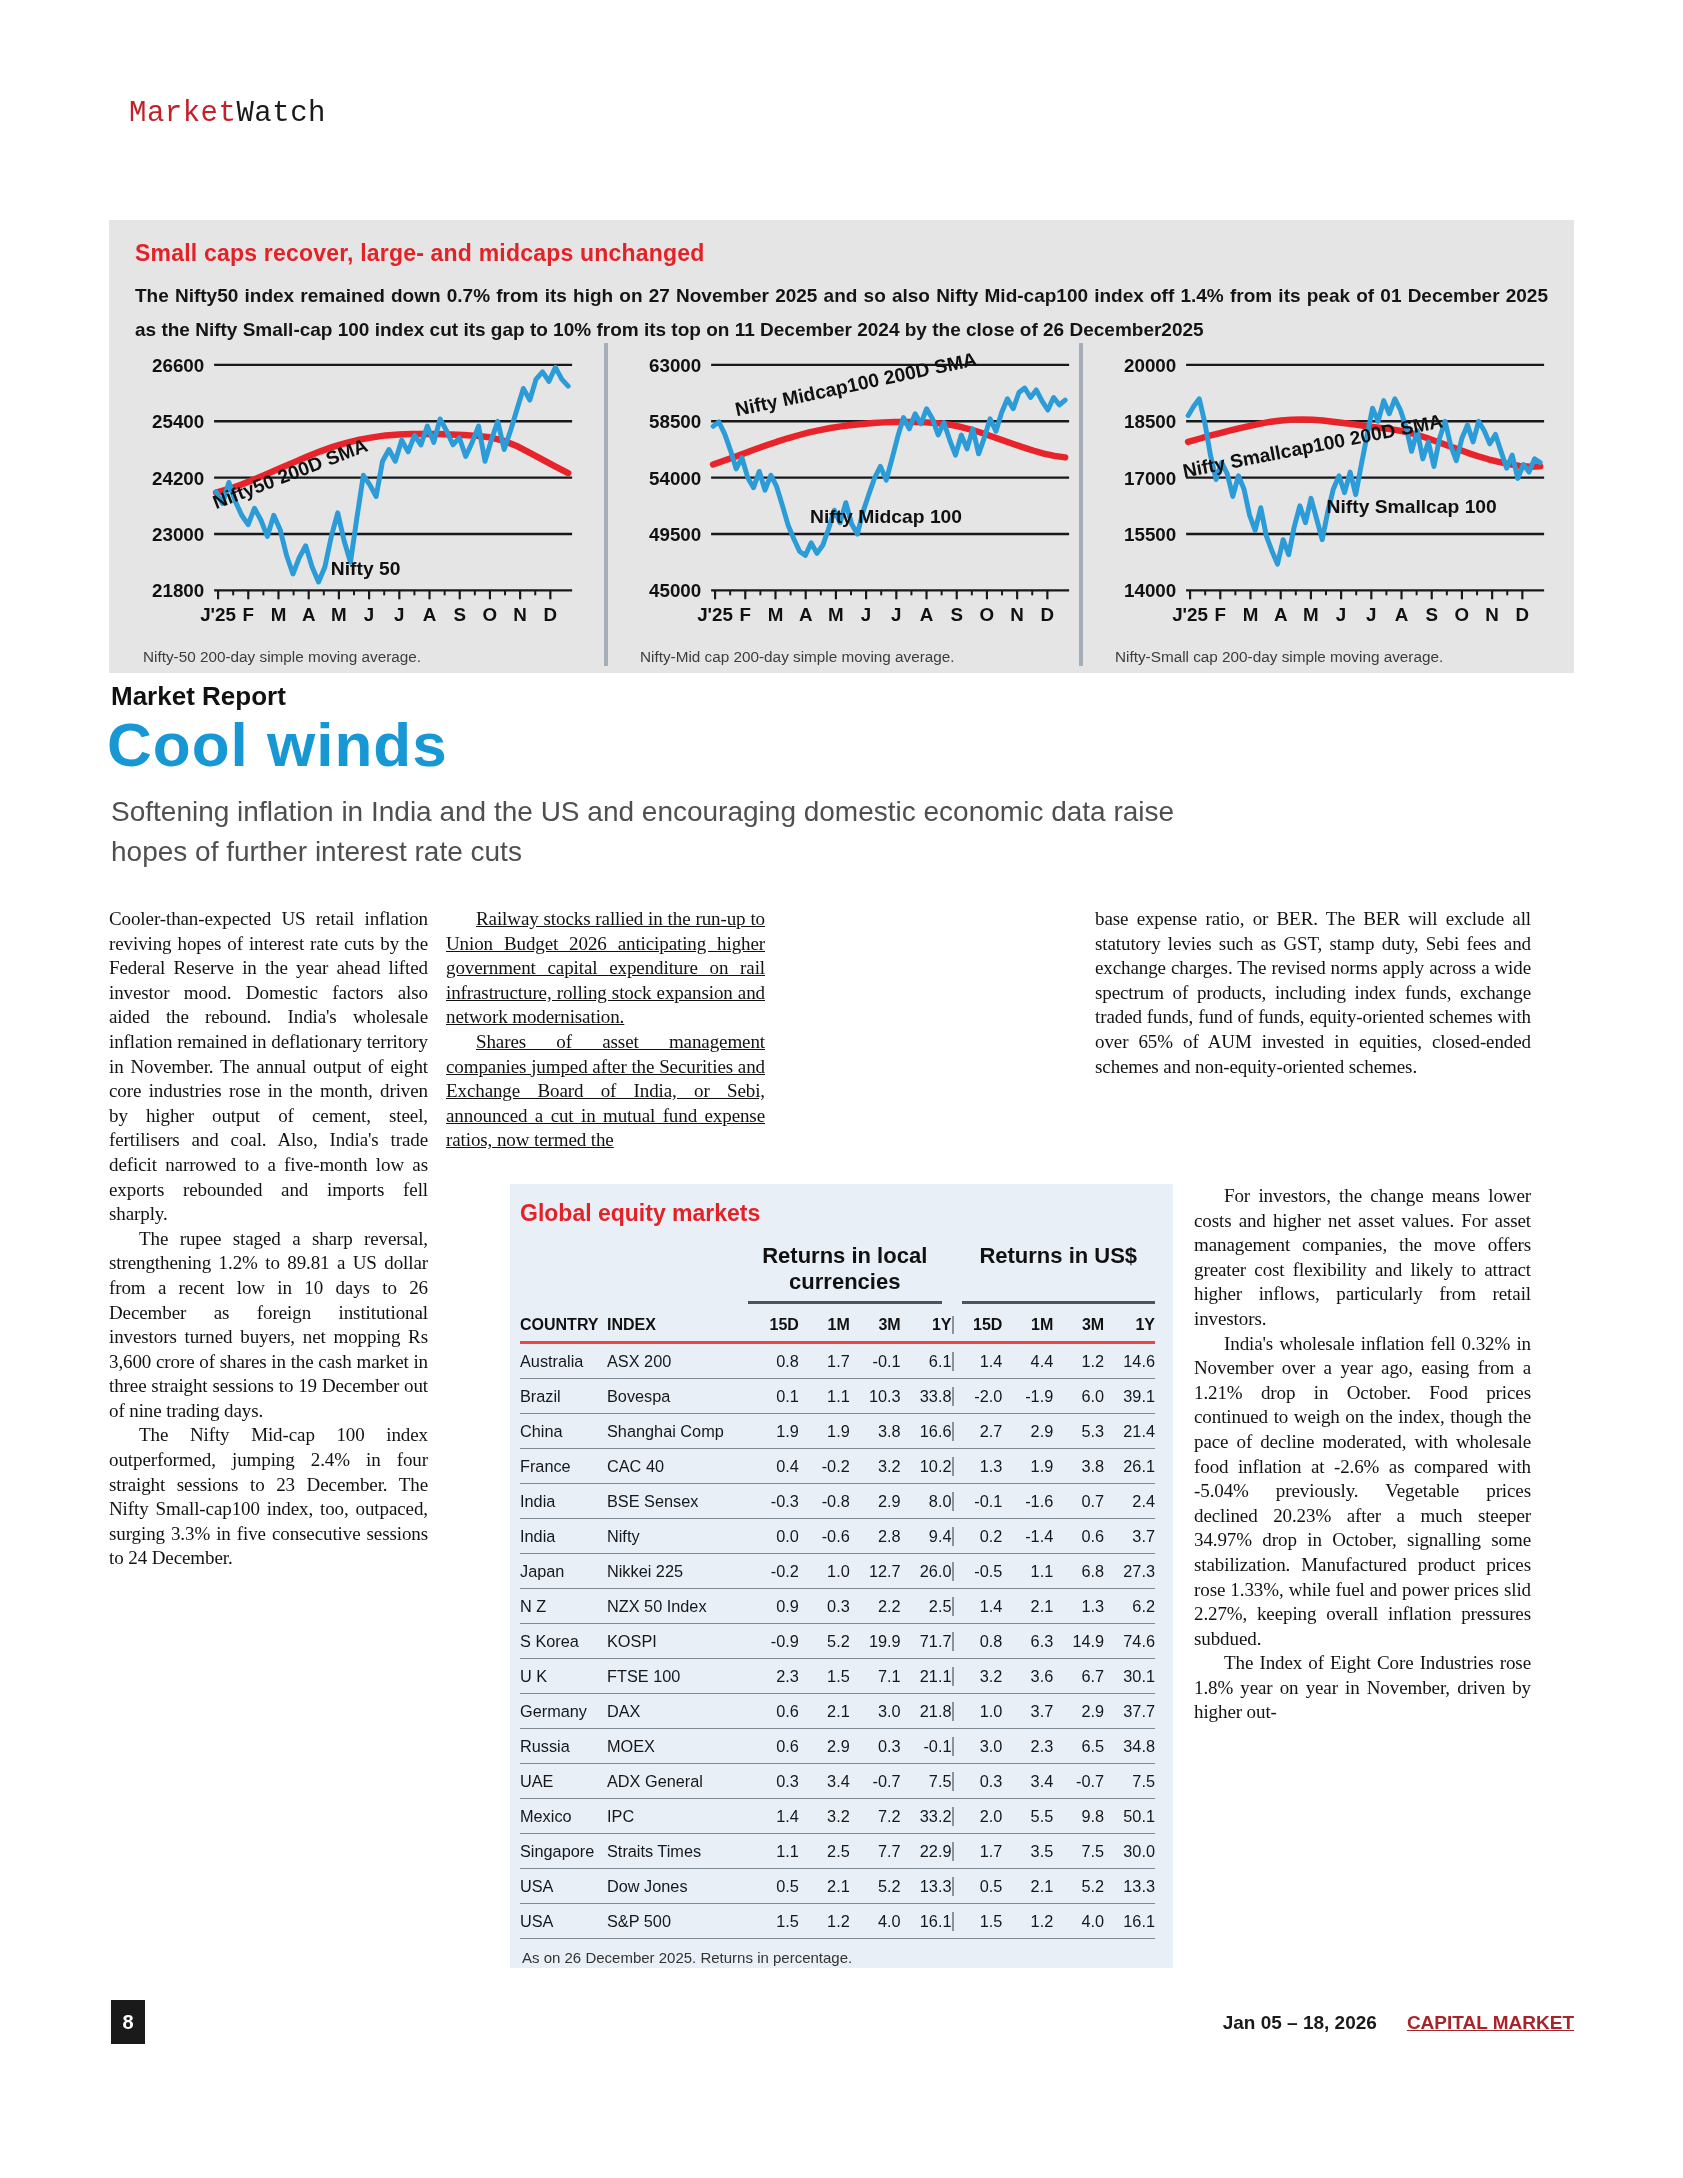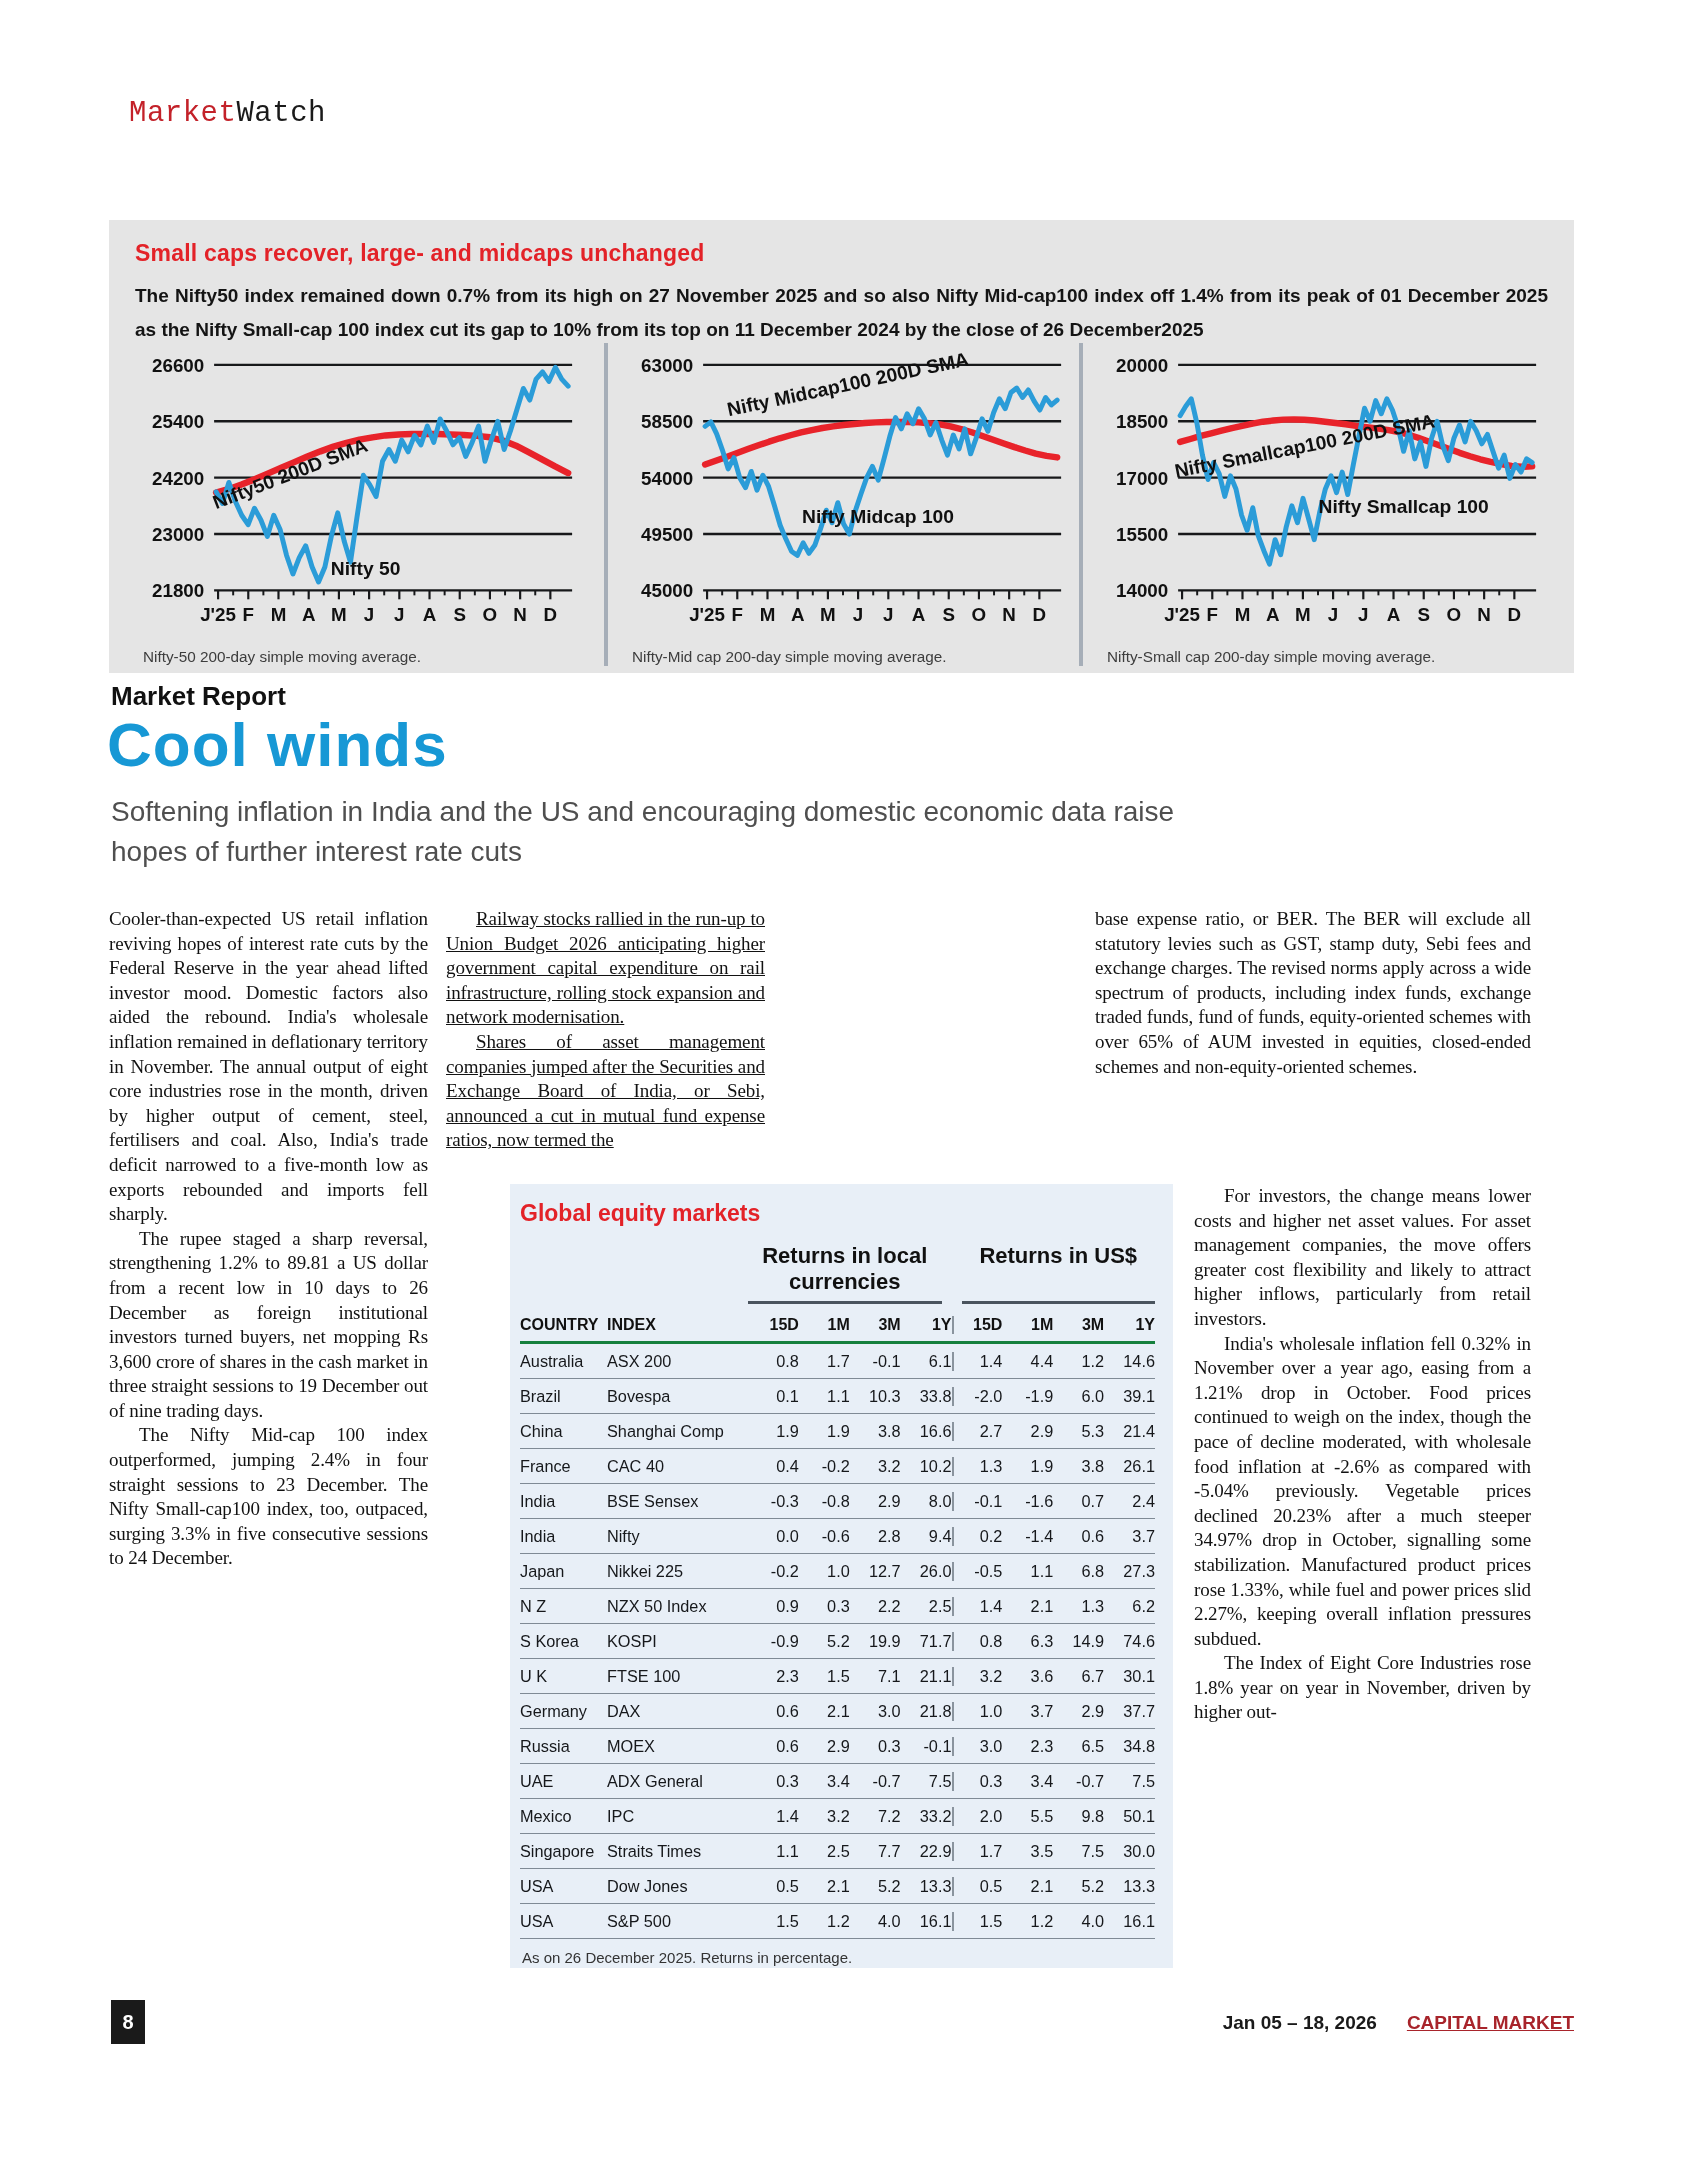--- a/index.html
+++ b/index.html
@@ -11,21 +11,21 @@
   .brand{position:absolute;left:129px;top:97px;font-family:Liberation Mono, monospace;
          font-size:29px;color:#1a1a1a;letter-spacing:0.5px;}
   .brand .red{color:#c32129;}
   
   .topbox{position:absolute;left:109px;top:220px;width:1465px;height:453px;background:#e5e5e5;}
   .topbox .hd{margin:20px 0 0 26px;font-size:23px;font-weight:bold;color:#e32228;letter-spacing:0.2px;}
   .topbox .intro{margin:12px 26px 0 26px;font-size:19px;font-weight:bold;line-height:34px;
                  color:#141414;text-align:justify;}
   .charts{position:absolute;left:20px;top:123px;width:1426px;display:flex;}
   .chart-panel{width:475px;box-sizing:border-box;position:relative;padding-left:6px;}
-  .chart-panel + .chart-panel{border-left:4px solid #a6aeb8;padding-left:16px;}
+  .chart-panel + .chart-panel{border-left:4px solid #a6aeb8;padding-left:24px;}
   .chart-caption{margin:2px 0 0 8px;font-size:15.3px;color:#3d3d3d;}
   svg text{font-family:"Liberation Sans",sans-serif;}
   
   .kicker{position:absolute;left:111px;top:681px;font-size:26px;font-weight:bold;color:#111;}
   .title{position:absolute;left:107px;top:709px;font-size:62px;font-weight:bold;color:#1798d5;letter-spacing:1px;}
   .subtitle{position:absolute;left:111px;top:792px;width:1079px;font-size:28px;color:#4f4f4f;line-height:40px;}
   
   .bodycol{position:absolute;font-family:"Liberation Serif",serif;font-size:19px;line-height:24.6px;
            color:#121212;text-align:justify;letter-spacing:-0.1px;}
   #col1{left:109px;top:907px;width:319px;}
@@ -38,21 +38,21 @@
   #gem{position:absolute;left:510px;top:1184px;width:663px;height:784px;background:#e8eff7;
        box-sizing:border-box;padding:16px 18px 0 10px;}
   #gem .t-title{font-size:23px;font-weight:bold;color:#e32228;margin:0 0 16px 0;}
   .grid{display:grid;grid-template-columns:87px 141px repeat(8,1fr);}
   .gh-row{margin-bottom:6px;}
   .gh{font-size:22px;font-weight:bold;color:#111;text-align:center;
       border-bottom:3px solid #4a545e;padding-bottom:6px;}
   .gh-local{grid-column:3/7;margin-right:10px;}
   .gh-us{grid-column:7/11;margin-left:10px;}
   #gem-colheads{font-size:16px;font-weight:bold;color:#111;padding:6px 0 7px 0;
-                border-bottom:3px solid #15803d;align-items:end;}
+                border-bottom:3px solid #ef4444;align-items:end;}
   #gem-colheads div:nth-child(1),#gem-colheads div:nth-child(2){text-align:left;}
   .h-num{text-align:right;}
   .trow{height:34px;align-items:center;font-size:16.3px;color:#16181b;
         border-bottom:1.6px solid #7f8a95;}
   .trow .num{text-align:right;}
   .us-start{border-left:2px solid #8a949e;}
   .trow .us-start,#gem-colheads .us-start{padding-left:4px;}
   .t-foot{font-size:15px;color:#333;padding:10px 0 0 2px;}
   
   .pagenum{position:absolute;left:111px;top:2000px;width:34px;height:44px;background:#1a1a1a;

